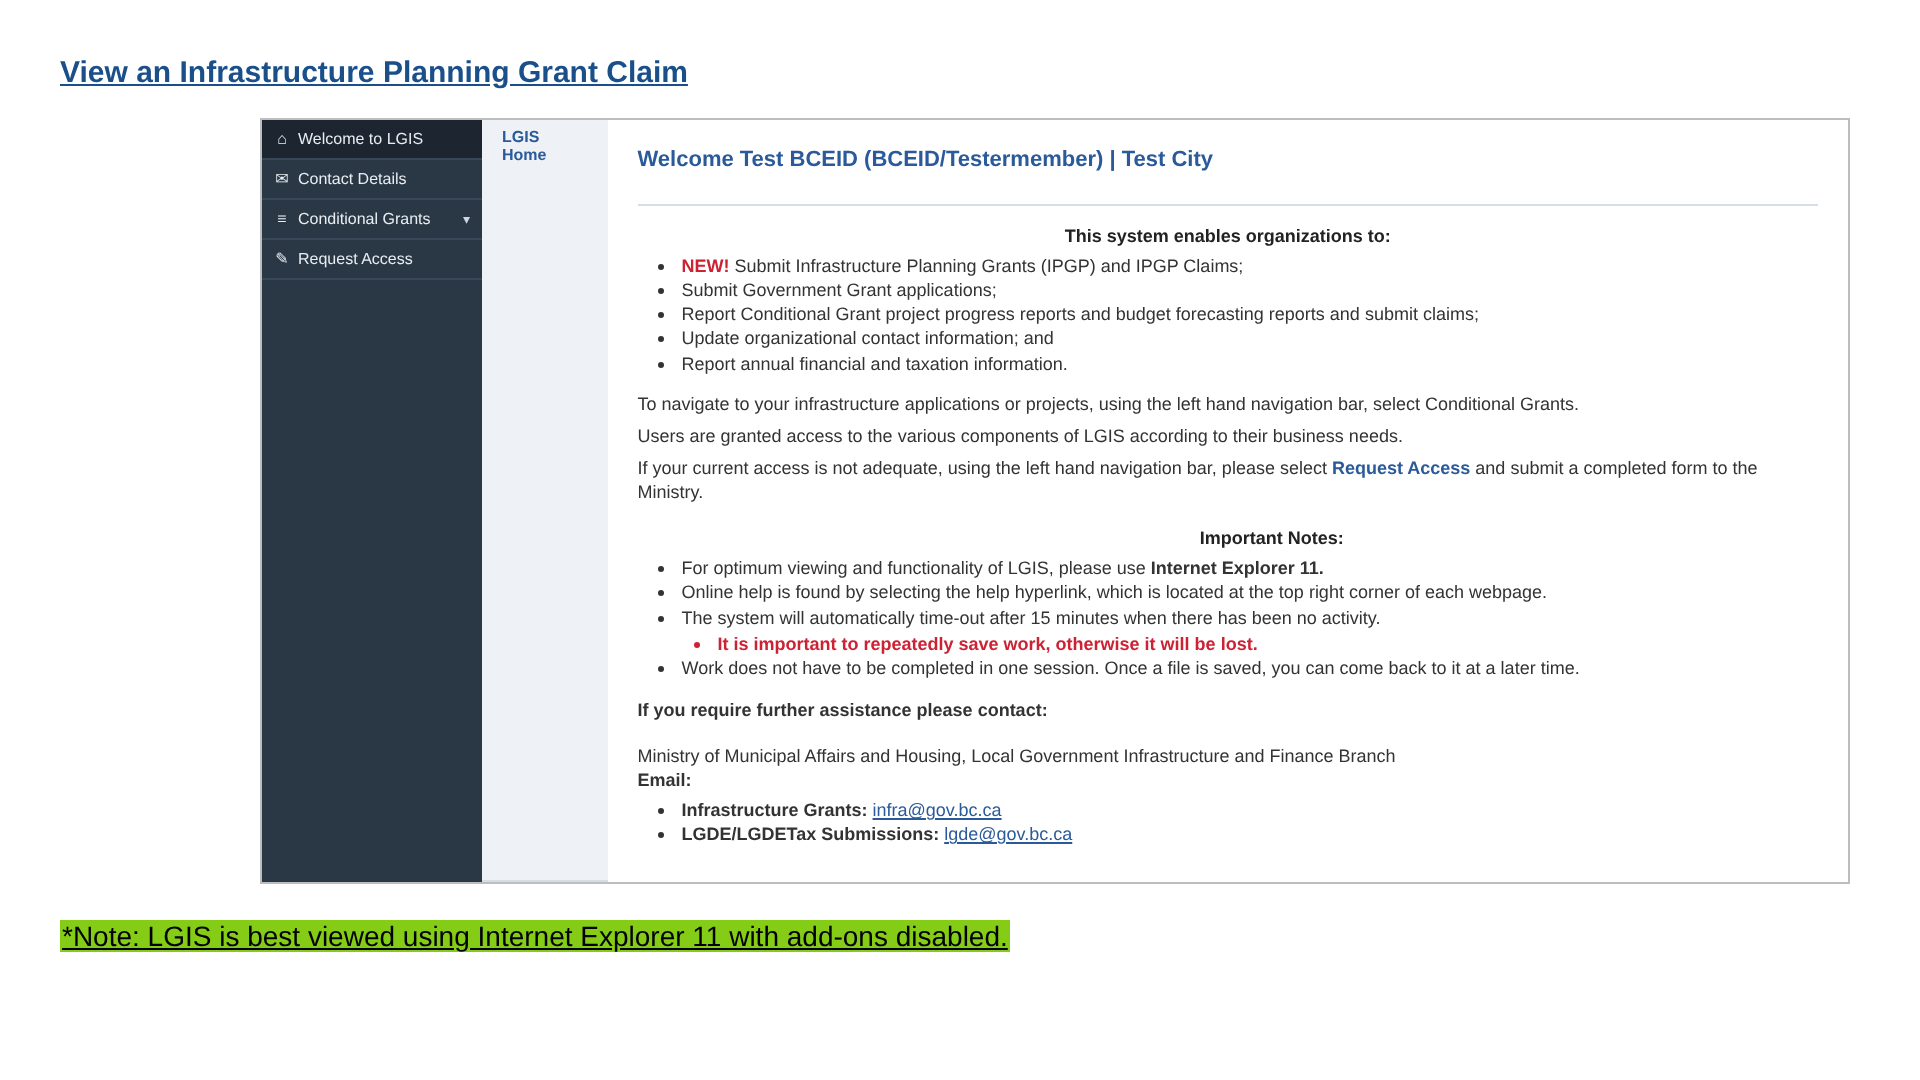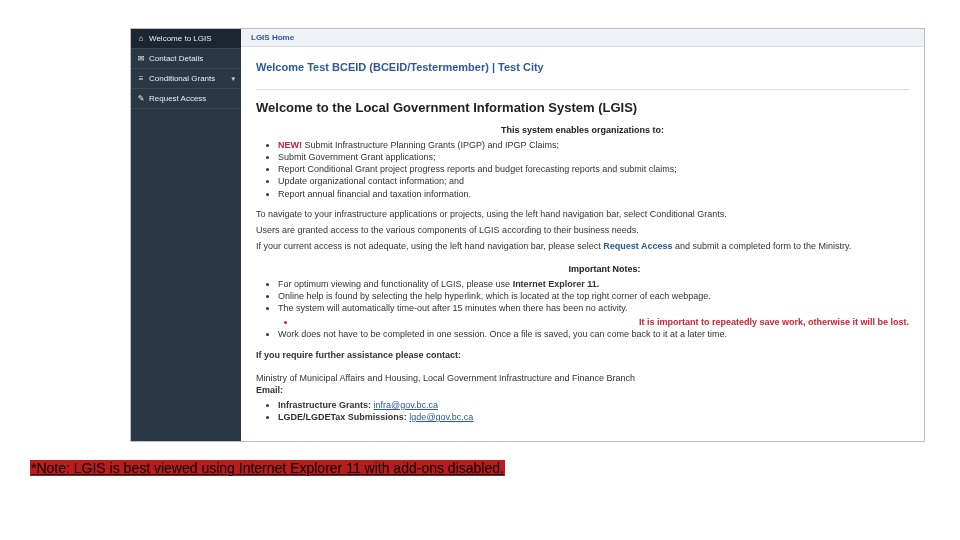--- a/index.html
+++ b/index.html
@@ -44,21 +44,21 @@
     gap: 4px;
     padding: 5px 6px;
     border-bottom: 1px solid #38485a;
     cursor: pointer;
   }
   .sidebar .side-item.selected { background: #1c2530; }
   .sidebar .side-item .ico { width: 8px; display: inline-flex; justify-content: center; }
   .sidebar .side-item.collapsible { justify-content: space-between; }
   .sidebar .chev { font-size: 7px; color: #cfd8e2; }
 
-  .mainpane { flex: 1; display: flex; flex-direction: column; }
+  .mainpane { flex: 1; display: flex; flex-direction: row; }
   .breadcrumb-bar {
     background: #eef1f5;
     border-bottom: 1px solid #d6dde5;
     padding: 4px 10px;
     font-size: 8px;
     color: #2a5a9a;
     font-weight: bold;
   }
   .content-body {
     padding: 14px 15px 10px 15px;
@@ -108,30 +108,31 @@
   .contact-block { margin-top: 10px; }
   .contact-block .ctitle { font-weight: bold; font-size: 9px; margin-bottom: 13px; }
   .email-label { font-weight: bold; display: inline-block; margin-top: 2px; }
   .link { color: #2a5a9a; text-decoration: underline; cursor: pointer; }
 
   .note-box {
     margin-top: 18px;
     font-size: 14px;
     color: #000;
     text-decoration: underline;
-    background: #b91c1c;
+    background: #84cc16;
     display: inline-block;
     padding: 0 1px;
   }
 </style>
 </head>
 <body>
 
 <div class="page">
 
+  <div class="guide-title">View an Infrastructure Planning Grant Claim</div>
 
   
   <div class="app-shot">
     <div class="topbar">
 
       <div class="sidebar">
         <div class="side-item selected">
           <span class="ico">⌂</span>
           <span>Welcome to LGIS</span>
         </div>
@@ -150,21 +151,20 @@
           <span class="ico">✎</span>
           <span>Request Access</span>
         </div>
       </div>
 
       <div class="mainpane">
         <div class="breadcrumb-bar">LGIS Home</div>
         <div class="content-body">
           <div class="welcome-user">Welcome Test BCEID (BCEID/Testermember) | Test City</div>
           <hr class="welcome-user-hr">
-          <div class="welcome-system">Welcome to the Local Government Information System (LGIS)</div>
 
           <div class="sub-bold">This system enables organizations to:</div>
           <ul>
             <li>
               <span class="new-flag">NEW!</span><span> Submit Infrastructure Planning Grants (IPGP) and IPGP Claims;</span>
             </li>
             <li>Submit Government Grant applications;</li>
             <li>Report Conditional Grant project progress reports and budget forecasting reports and submit claims;</li>
             <li>Update organizational contact information; and</li>
             <li>Report annual financial and taxation information.</li>
@@ -177,21 +177,21 @@
           </p>
 
           <div class="sub-bold" style="margin-top:12px;margin-left:44px;">Important Notes:</div>
           <ul>
             <li>
               <span>For optimum viewing and functionality of LGIS, please use </span><b>Internet Explorer 11.</b>
             </li>
             <li>Online help is found by selecting the help hyperlink, which is located at the top right corner of each webpage.</li>
             <li>
               <span>The system will automatically time-out after 15 minutes when there has been no activity.</span>
-              <ul style="list-style:disc;padding-left:18px;margin:1px 0 0 0;text-align:right;">
+              <ul style="list-style:disc;padding-left:18px;margin:1px 0 0 0;">
                 <li class="save-warn">It is important to repeatedly save work, otherwise it will be lost.</li>
               </ul>
             </li>
             <li>Work does not have to be completed in one session.  Once a file is saved, you can come back to it at a later time.</li>
           </ul>
 
           <div class="contact-block">
             <div class="ctitle">If you require further assistance please contact:</div>
             <div>Ministry of Municipal Affairs and Housing, Local Government Infrastructure and Finance Branch</div>
             <span class="email-label">Email:</span>

